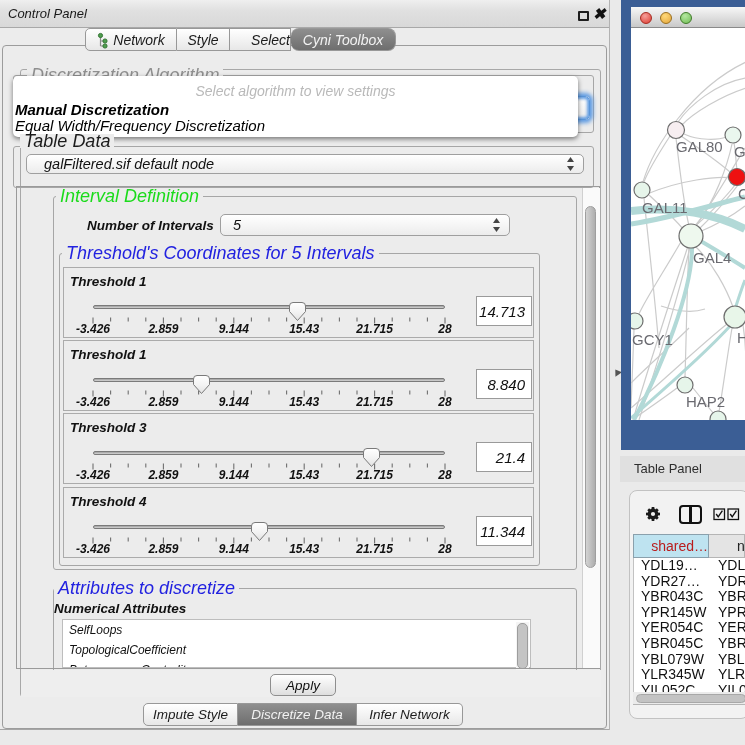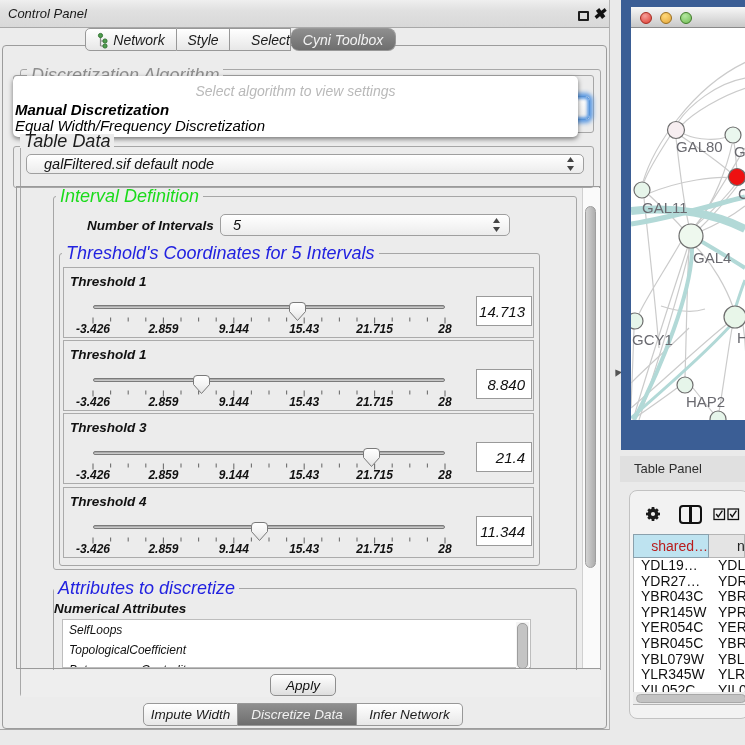--- a/index.html
+++ b/index.html
@@ -317,21 +317,21 @@
   </div>
   <div class="abs" style="left:516px;top:622px;width:13px;height:48px;background:#f5f5f5;"></div>
   <div class="abs" style="left:517px;top:623px;width:11px;height:46px;background:#c4c4c4;border:1px solid #9d9d9d;border-radius:5px;"></div>
 
   <div class="abs" style="left:16px;top:668px;width:584px;height:1px;background:#9a9a9a;"></div>
 
   <div class="abs" style="left:21px;top:670px;width:580px;height:27px;background:#eeeeee;"></div>
   <div class="btn" style="left:270px;top:674px;width:66px;height:22px;line-height:21px;">Apply</div>
 
   <div class="tabbar" style="left:143px;top:703px;font-size:13.5px;">
-    <div class="tab first" style="width:95px;font-size:13.5px;">Impute Width</div>
+    <div class="tab first" style="width:95px;font-size:13.5px;">Impute Style</div>
     <div class="tab sel" style="width:119px;font-size:13.5px;">Discretize Data</div>
     <div class="tab last" style="width:106px;font-size:13.5px;">Infer Network</div>
   </div>
   <div class="abs" style="left:0px;top:729px;width:609px;height:1px;background:#a6a6a6;"></div>
 </div>
 
 <div class="abs" style="left:613px;top:369px;width:0;height:0;border-left:4px solid transparent;border-right:4px solid transparent;border-bottom:6px solid #555;transform:rotate(-35deg);"></div>
 
 <div id="net"></div>
 <div id="nettitle">

